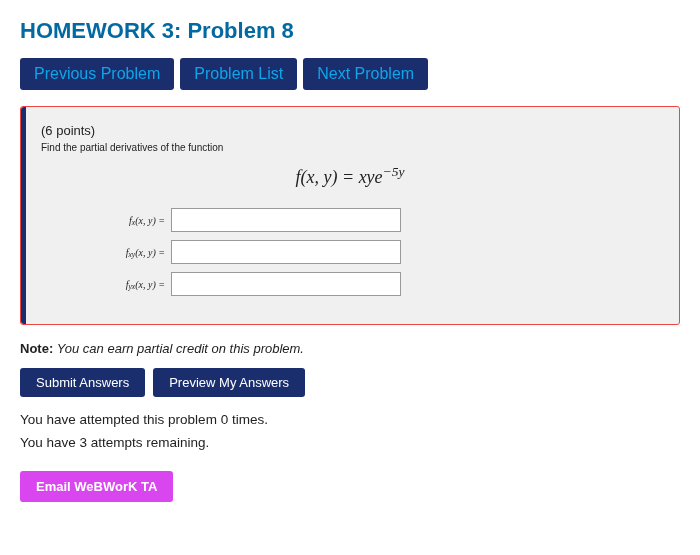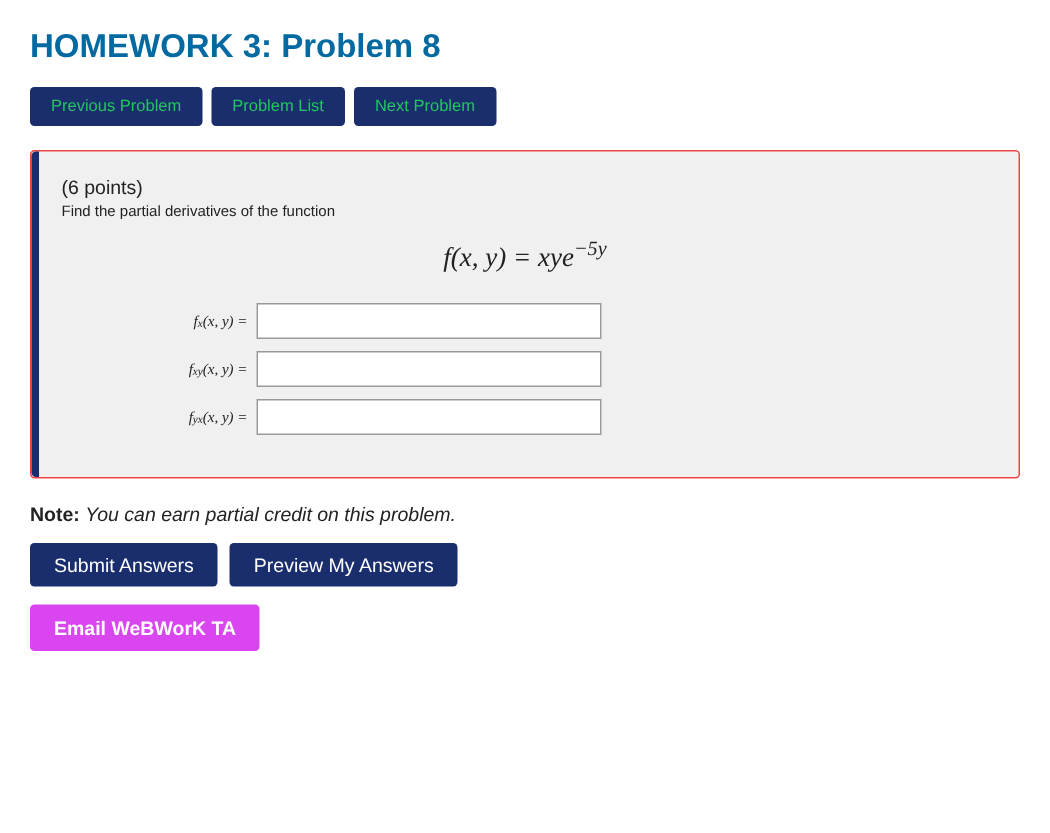--- a/index.html
+++ b/index.html
@@ -20,26 +20,26 @@
       margin-bottom: 14px;
       color: #0369a1;
     }
     .nav-buttons {
       display: flex;
       gap: 6px;
       margin-bottom: 16px;
     }
     .nav-btn {
       background: #1a2e6e;
-      color: #22c55e;
+      color: #0ea5e9;
       border: none;
       padding: 7px 14px;
       border-radius: 3px;
       cursor: pointer;
-      font-size: 11px;
+      font-size: 16px;
       font-weight: 500;
     }
 
     .problem-box {
       background: #f0f0f0;
       border: 1px solid #ef4444;
       border-radius: 3px;
       padding: 16px 20px 20px 20px;
       margin-bottom: 16px;
       position: relative;
@@ -196,18 +196,22 @@
     <span class="note-label">Note:</span>
     <span> </span>
     <span class="note-text">You can earn partial credit on this problem.</span>
   </div>
 
   <div class="action-buttons">
     <button class="action-btn">Submit Answers</button>
     <button class="action-btn">Preview My Answers</button>
   </div>
 
+  <div class="attempt-info">
+    <div>You have attempted this problem 0 times.</div>
+    <div>You have 3 attempts remaining.</div>
+  </div>
 
   <button class="email-btn">Email WeBWorK TA</button>
 
   
 
 </div>
 
 </body></html>

